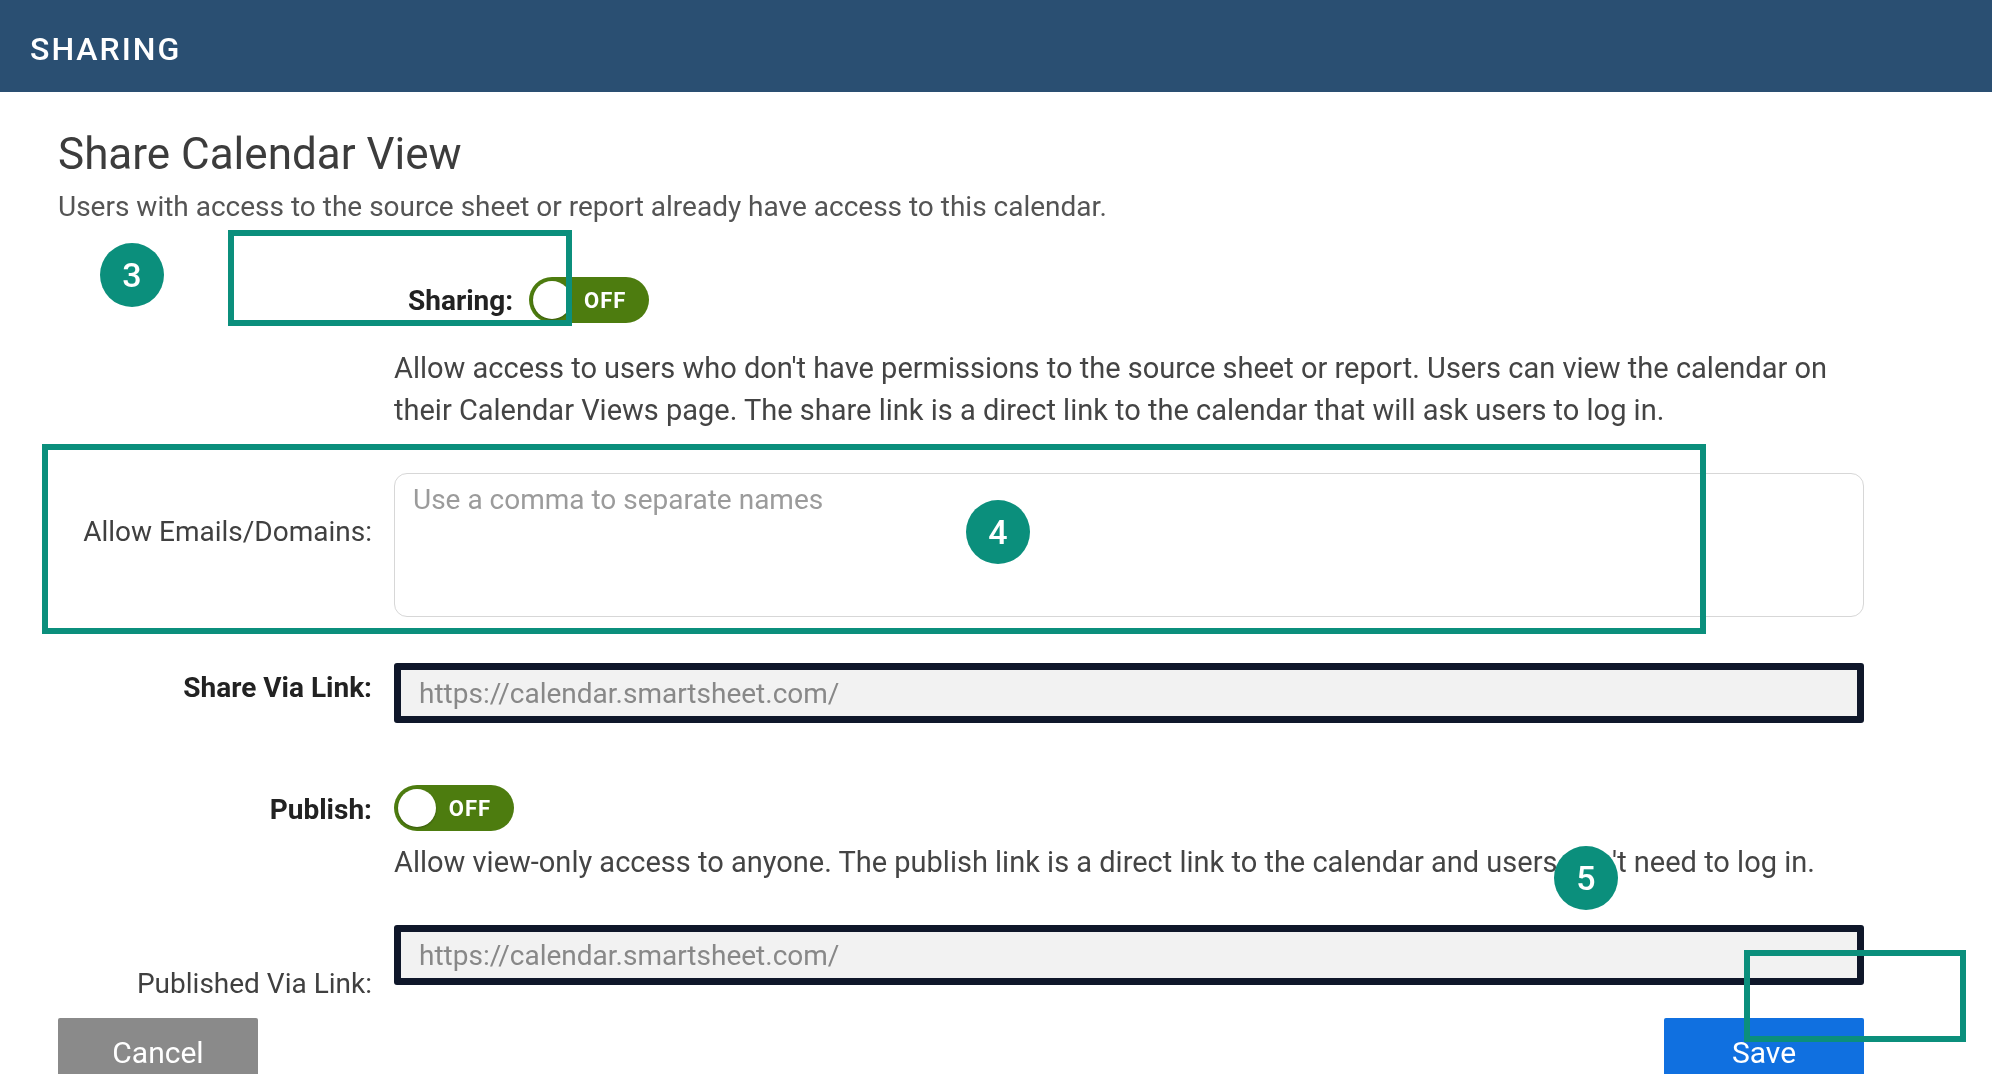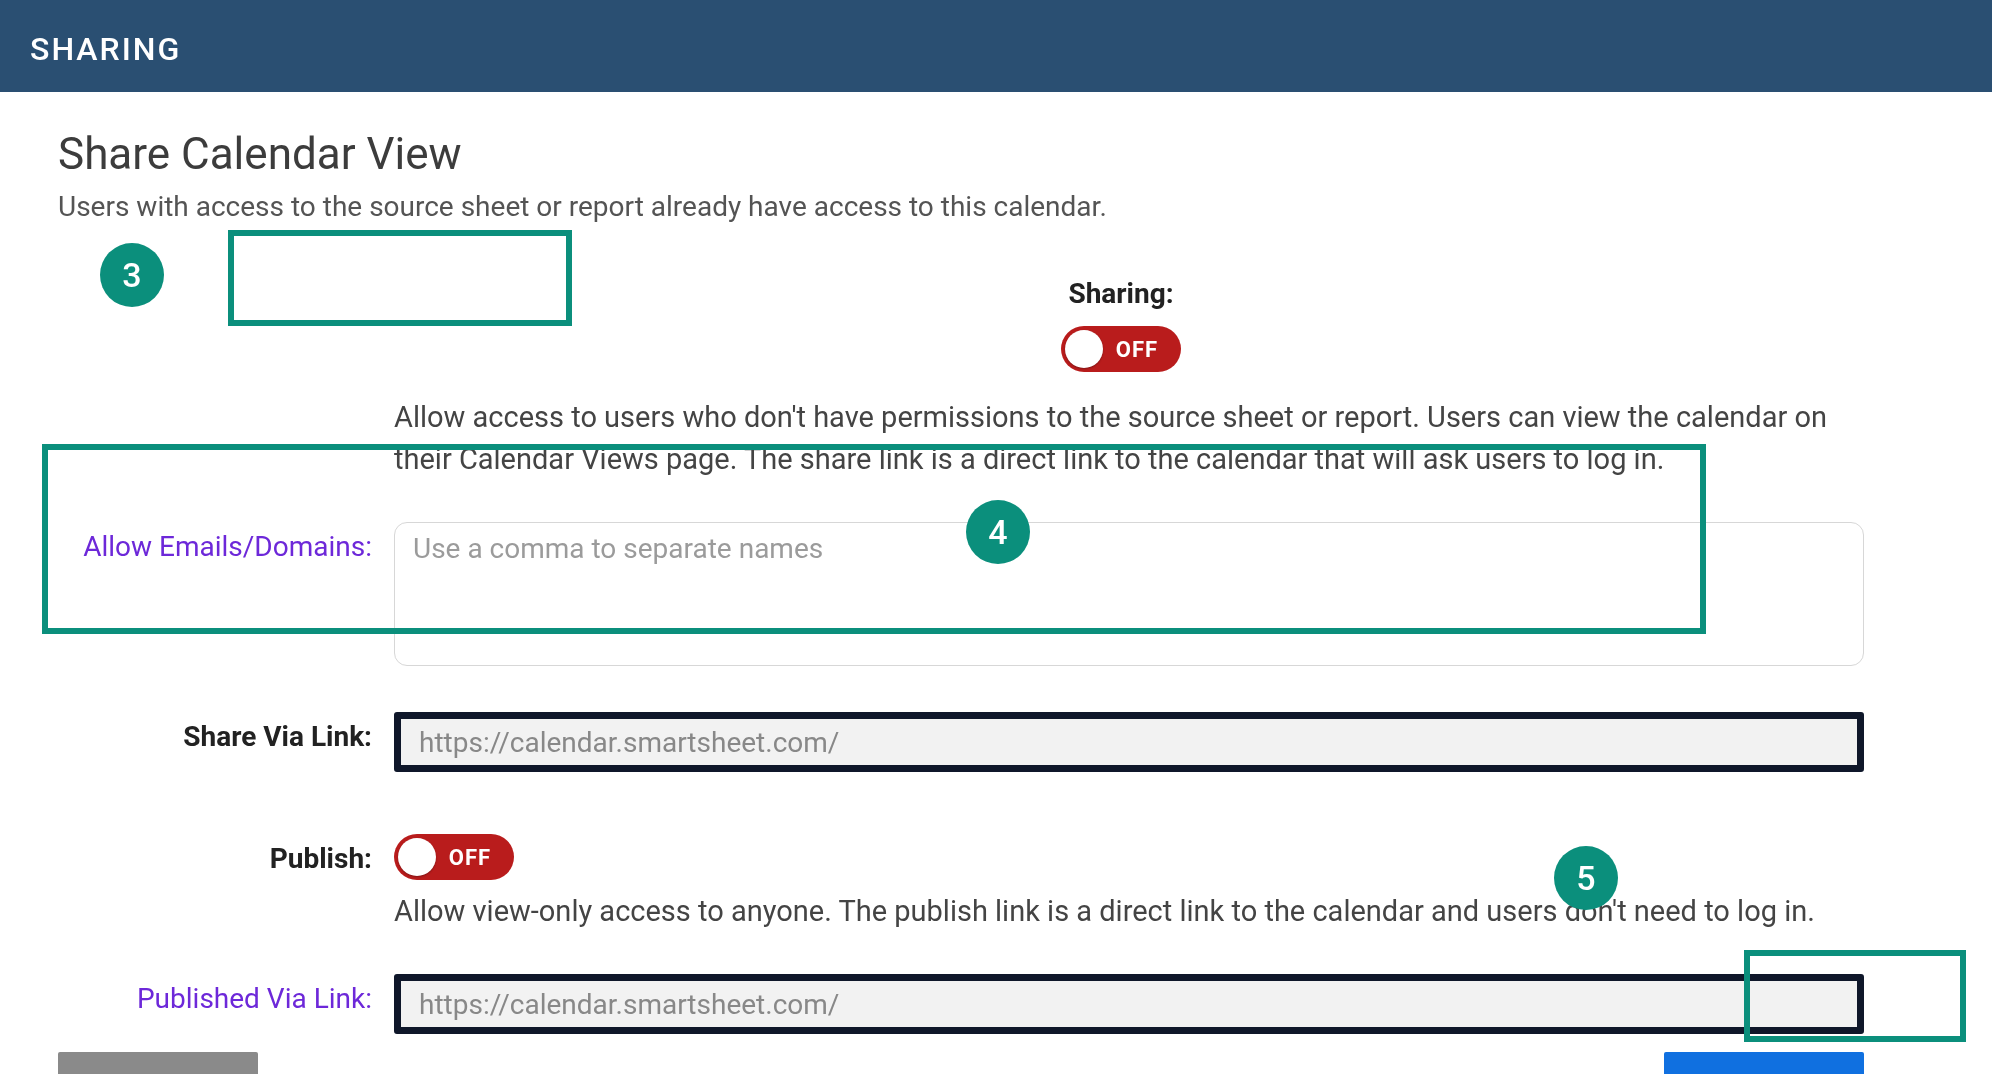--- a/index.html
+++ b/index.html
@@ -42,32 +42,32 @@
     }
     .row { display: flex; align-items: flex-start; margin-bottom: 12px; }
     .row .label-col {
       width: 336px;
       text-align: right;
       padding-right: 22px;
       font-size: 28px;
       color: #444;
       padding-top: 8px;
     }
-    .row .label-col.muted { color: #6d28d9; }
+    .row .label-col.muted { color: #404040; margin-top: 34px; }
     .row .label-col.strong { font-weight: 700; color: #222; }
     .row .field-col { flex: 1; }
     .field-wrap { padding-right: 70px; }
 
     
     .toggle {
       display: inline-flex;
       align-items: center;
       width: 120px;
       height: 46px;
-      background: #b91c1c;
+      background: #4d7c0f;
       border-radius: 24px;
       padding: 4px;
       cursor: pointer;
       user-select: none;
       position: relative;
     }
     .toggle .knob {
       width: 38px; height: 38px;
       background: #fff;
       border-radius: 50%;
@@ -155,21 +155,20 @@
       justify-content: center;
       z-index: 6;
       pointer-events: none;
     }
 
     .sharing-row-inner {
       display: flex;
       align-items: center;
       gap: 16px;
       padding: 14px 30px 14px 14px;
-      flex-direction: column;
     }
 
     .section-gap { height: 30px; }
   </style>
 </head>
 <body>
 
 <div class="dialog">
 
   <div class="titlebar">

